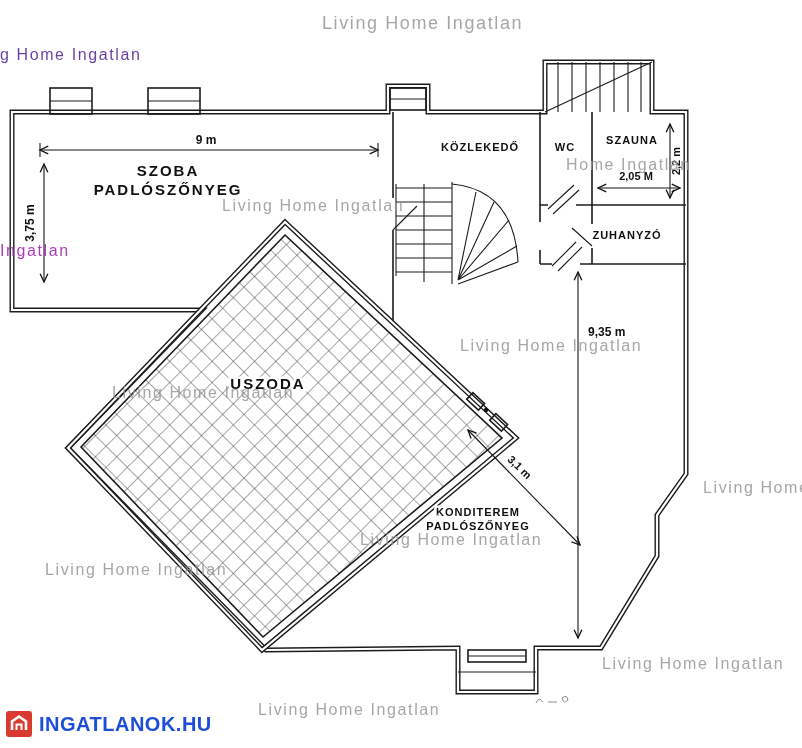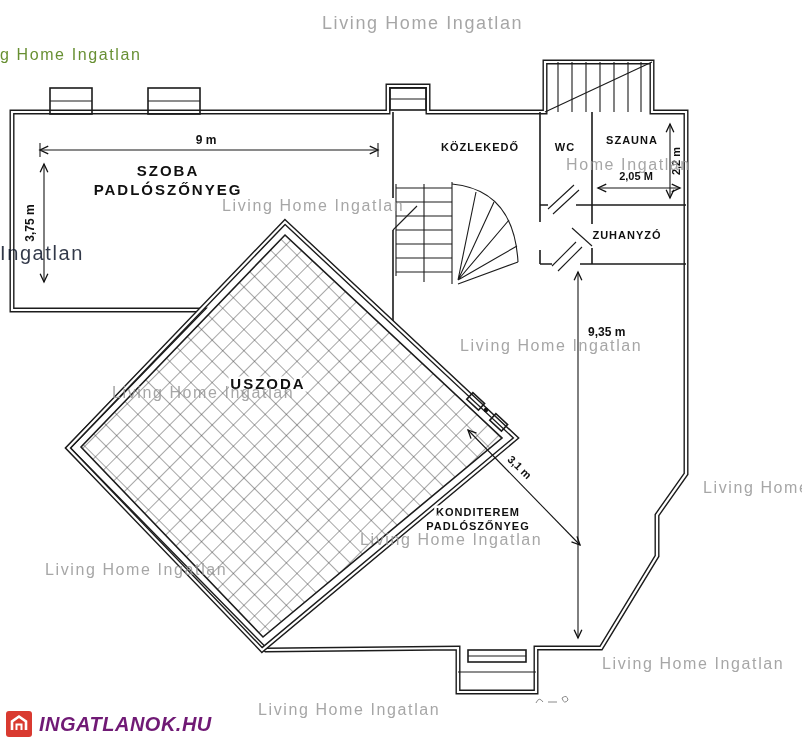--- a/index.html
+++ b/index.html
@@ -137,35 +137,35 @@
     <text x="627" y="239" text-anchor="middle" class="room-sm">ZUHANYZÓ</text>
     <text x="268" y="389" text-anchor="middle" class="room-lg halo">USZODA</text>
     <text x="478" y="516" text-anchor="middle" class="room-sm halo">KONDITEREM</text>
     <text x="478" y="530" text-anchor="middle" class="room-sm halo">PADLÓSZŐNYEG</text>
 
     <path d="M536,703 q3,-7 7,-1 M548,702 l9,0 M562,698 q5,-4 6,2 q-4,5 -6,-2" stroke="#8a8a8a" stroke-width="1" fill="none"></path>
   </svg>
 
   <div id="watermarks">
       <div class="wm" style="left: 322px; top: 13px; font-size: 18px; color: rgb(151, 151, 151);">Living Home Ingatlan</div>
-      <div class="wm" style="left: 0px; top: 46px; font-size: 16px; color: #4d7c0f;">g Home Ingatlan</div>
+      <div class="wm" style="left: 0px; top: 46px; font-size: 16px; color: #4c1d95;">g Home Ingatlan</div>
       <div class="wm" style="left: 566px; top: 156px; font-size: 16px; color: rgb(151, 151, 151);">Home Ingatlan</div>
       <div class="wm" style="left: 222px; top: 197px; font-size: 16px; color: rgb(151, 151, 151);">Living Home Ingatlan</div>
-      <div class="wm" style="left: 0px; top: 242px; font-size: 20px; color: #0f172a;">Ingatlan</div>
+      <div class="wm" style="left: 0px; top: 242px; font-size: 16px; color: #a21caf;">Ingatlan</div>
       <div class="wm" style="left: 460px; top: 337px; font-size: 16px; color: rgb(151, 151, 151);">Living Home Ingatlan</div>
       <div class="wm" style="left: 112px; top: 384px; font-size: 16px; color: rgb(151, 151, 151);">Living Home Ingatlan</div>
       <div class="wm" style="left: 703px; top: 479px; font-size: 16px; color: rgb(151, 151, 151);">Living Home Ingatlan</div>
       <div class="wm" style="left: 360px; top: 531px; font-size: 16px; color: rgb(151, 151, 151);">Living Home Ingatlan</div>
       <div class="wm" style="left: 45px; top: 561px; font-size: 16px; color: rgb(151, 151, 151);">Living Home Ingatlan</div>
       <div class="wm" style="left: 602px; top: 655px; font-size: 16px; color: rgb(151, 151, 151);">Living Home Ingatlan</div>
       <div class="wm" style="left: 258px; top: 701px; font-size: 16px; color: rgb(151, 151, 151);">Living Home Ingatlan</div>
     </div>
 
   <div class="logo">
     <svg width="26" height="26" viewBox="0 0 26 26">
       <rect width="26" height="26" rx="3" fill="#d93a30"></rect>
       <path d="M6 19 V10.5 L13 5.5 L20 10.5 V19" stroke="#fff" stroke-width="2.6" fill="none"></path>
       <path d="M10.5 19 V13.5 H15.5 V19" stroke="#fff" stroke-width="2" fill="none"></path>
     </svg>
-    <span class="logo-text" style="color: #701a75; font-style: italic;">INGATLANOK.HU</span>
+    <span class="logo-text" style="color: #1d4ed8;">INGATLANOK.HU</span>
   </div>
 
 </div>
 
 </body></html>

